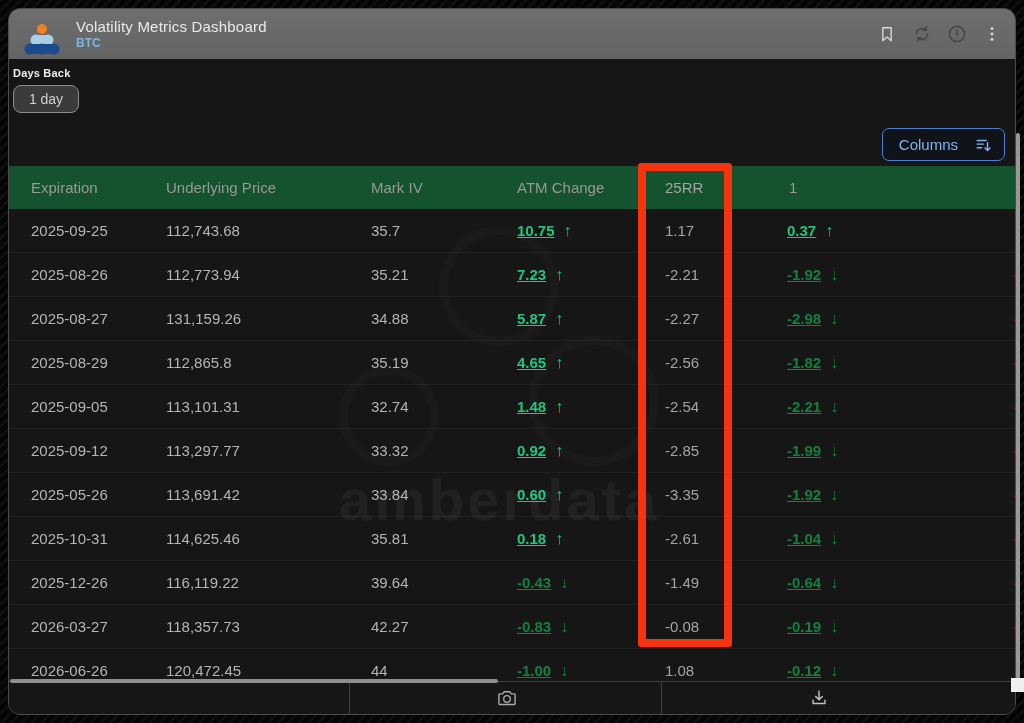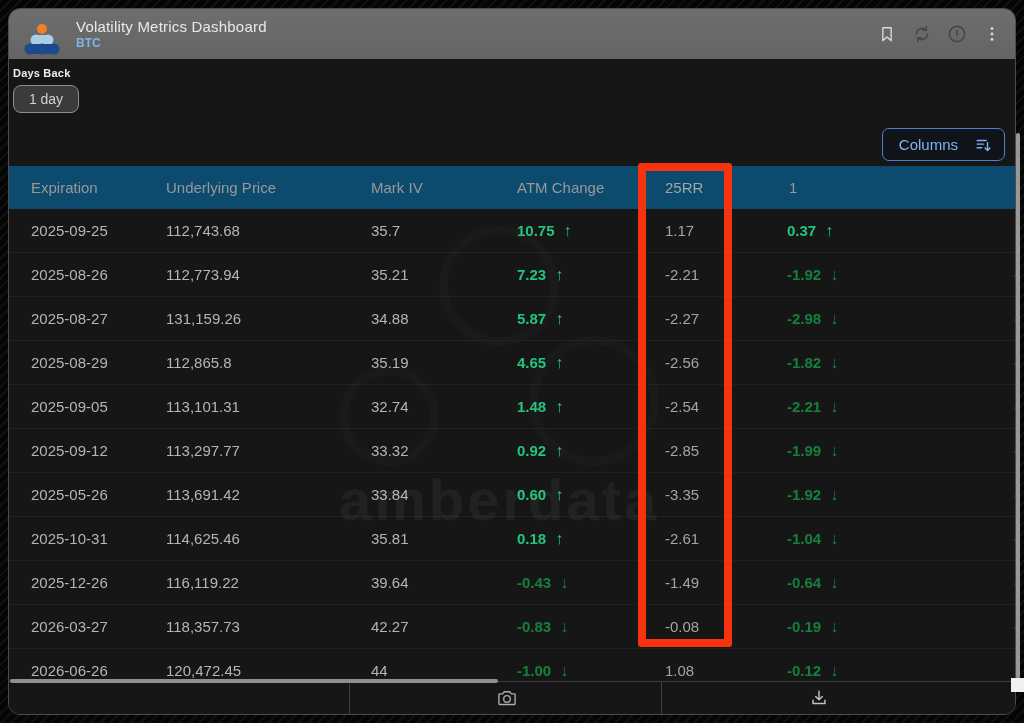--- a/index.html
+++ b/index.html
@@ -42,29 +42,29 @@
     color:#7fb3f3; font-size:15px; display:flex; align-items:center; gap:16px;
     cursor:pointer; font-family:inherit;
   }
   
   .table { position:absolute; left:0; top:157px; right:0; bottom:33px; overflow:hidden; }
   .thead, .trow {
     display:grid;
     grid-template-columns:135px 205px 140px 142px 128px 225px 70px;
     padding-left:22px; align-items:center; width:1008px;
   }
-  .thead { height:43px; background:#0c4a6e; color:#999999; font-size:15px; }
+  .thead { height:43px; background:#14532d; color:#999999; font-size:15px; }
   .tbody { position:absolute; left:0; right:0; top:43px; bottom:0; overflow:hidden; }
   .trow { height:44px; font-size:15px; color:#b5b5b5; border-bottom:1px solid rgba(255,255,255,.045); }
   .hcell { cursor:pointer; }
   .c4 { padding-left:6px; }
   .c5 { padding-left:12px; color:#a4a4a4; }
   .c6 { padding-left:6px; }
   .c7 { padding-left:8px; white-space:nowrap; overflow:visible; }
-  .change .val { font-weight:bold; }
+  .change .val { font-weight:bold;text-decoration:underline; }
   .change .arrow { margin-left:9px; font-size:16px; }
   .change.up .val, .change.up .arrow { color:#22c57d; }
   .change.down .val, .change.down .arrow { color:#15803d; }
   .tone-down { color:#dc4266; font-weight:bold; }
   .tone-neutral { color:#a4a4a4; }
   
   .watermark { position:absolute; inset:0; pointer-events:none; }
   .wm-ring { position:absolute; border:9px solid rgba(255,255,255,.02); border-radius:50%; }
   .wm-text {
     position:absolute; left:330px; top:300px; font-size:58px; font-weight:bold;

